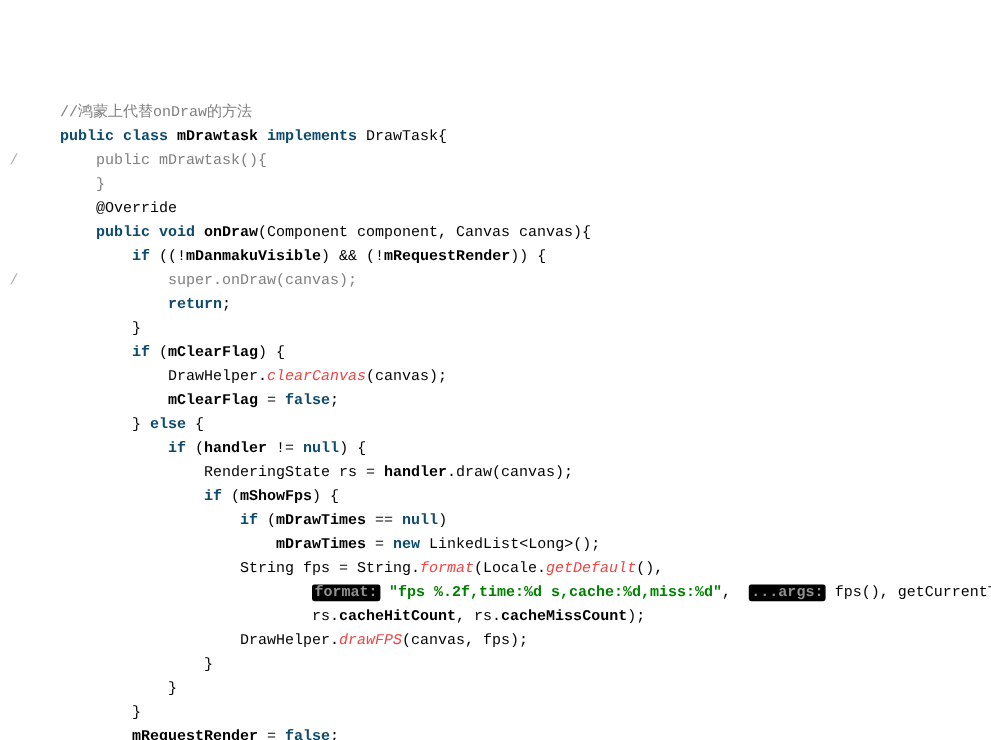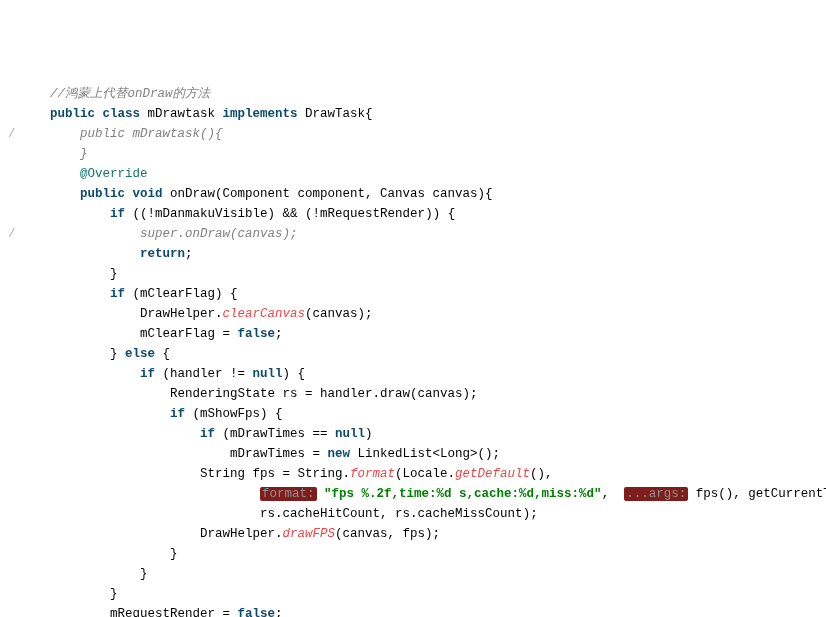--- a/index.html
+++ b/index.html
@@ -6,27 +6,27 @@
 body {
   font-family: "Consolas", "Courier New", monospace;
   font-size: 12.5px;
   line-height: 20px;
   background: #ffffff;
   color: #000000;
   white-space: pre;
   padding: 4px 0 4px 8px;
 }
 .line { display: block; }
-.cmt { color: #808080; font-style: italic; }
+.cmt { color: #808080; }
 .kw { color: #0c4a6e; font-weight: bold; }
-.ann { color: #0f766e; }
+.ann { color: #000000; }
 .str { color: #008000; font-weight: bold; }
-.boldident { color: #000000; font-weight: normal; }
+.boldident { color: #000000; font-weight: bold; }
 .stat { color: #ef4444; font-style: italic; }
-.hint { background: #7f1d1d; color: #909090; padding: 0 2px; border-radius: 2px; font-style: normal; font-weight: normal; }
+.hint { background: #000000; color: #909090; padding: 0 2px; border-radius: 2px; font-style: normal; font-weight: bold; }
 .gutter { color: #b0b0b0; display: inline-block; width: 12px; text-align: left; user-select: none; }
 .code { display: inline; }
 </style>
 </head>
 <body>
 
 
 
 <div id="editor"><span class="line"><span class="gutter"></span><span class="code"><span class="cmt">    //鸿蒙上代替onDraw的方法</span></span></span><span class="line"><span class="gutter"></span><span class="code"><span>    </span><span class="kw">public class </span><span class="boldident">mDrawtask </span><span class="kw">implements </span><span>DrawTask{</span></span></span><span class="line"><span class="gutter">/</span><span class="code"><span class="cmt">        public mDrawtask(){</span></span></span><span class="line"><span class="gutter"></span><span class="code"><span class="cmt">        }</span></span></span><span class="line"><span class="gutter"></span><span class="code"><span>        </span><span class="ann">@Override</span></span></span><span class="line"><span class="gutter"></span><span class="code"><span>        </span><span class="kw">public void </span><span class="boldident">onDraw</span><span>(Component component, Canvas canvas){</span></span></span><span class="line"><span class="gutter"></span><span class="code"><span>            </span><span class="kw">if </span><span>((!</span><span class="boldident">mDanmakuVisible</span><span>) &amp;&amp; (!</span><span class="boldident">mRequestRender</span><span>)) {</span></span></span><span class="line"><span class="gutter">/</span><span class="code"><span class="cmt">                super.onDraw(canvas);</span></span></span><span class="line"><span class="gutter"></span><span class="code"><span>                </span><span class="kw">return</span><span>;</span></span></span><span class="line"><span class="gutter"></span><span class="code"><span>            }</span></span></span><span class="line"><span class="gutter"></span><span class="code"><span>            </span><span class="kw">if </span><span>(</span><span class="boldident">mClearFlag</span><span>) {</span></span></span><span class="line"><span class="gutter"></span><span class="code"><span>                DrawHelper.</span><span class="stat">clearCanvas</span><span>(canvas);</span></span></span><span class="line"><span class="gutter"></span><span class="code"><span>                </span><span class="boldident">mClearFlag </span><span>= </span><span class="kw">false</span><span>;</span></span></span><span class="line"><span class="gutter"></span><span class="code"><span>            } </span><span class="kw">else </span><span>{</span></span></span><span class="line"><span class="gutter"></span><span class="code"><span>                </span><span class="kw">if </span><span>(</span><span class="boldident">handler </span><span>!= </span><span class="kw">null</span><span>) {</span></span></span><span class="line"><span class="gutter"></span><span class="code"><span>                    RenderingState rs = </span><span class="boldident">handler</span><span>.draw(canvas);</span></span></span><span class="line"><span class="gutter"></span><span class="code"><span>                    </span><span class="kw">if </span><span>(</span><span class="boldident">mShowFps</span><span>) {</span></span></span><span class="line"><span class="gutter"></span><span class="code"><span>                        </span><span class="kw">if </span><span>(</span><span class="boldident">mDrawTimes </span><span>== </span><span class="kw">null</span><span>)</span></span></span><span class="line"><span class="gutter"></span><span class="code"><span>                            </span><span class="boldident">mDrawTimes </span><span>= </span><span class="kw">new </span><span>LinkedList&lt;Long&gt;();</span></span></span><span class="line"><span class="gutter"></span><span class="code"><span>                        String fps = String.</span><span class="stat">format</span><span>(Locale.</span><span class="stat">getDefault</span><span>(),</span></span></span><span class="line"><span class="gutter"></span><span class="code"><span>                                </span><span class="hint">format:</span><span> </span><span class="str">"fps %.2f,time:%d s,cache:%d,miss:%d"</span><span>,  </span><span class="hint">...args:</span><span> fps(), getCurrentTime() / </span></span></span><span class="line"><span class="gutter"></span><span class="code"><span>                                rs.</span><span class="boldident">cacheHitCount</span><span>, rs.</span><span class="boldident">cacheMissCount</span><span>);</span></span></span><span class="line"><span class="gutter"></span><span class="code"><span>                        DrawHelper.</span><span class="stat">drawFPS</span><span>(canvas, fps);</span></span></span><span class="line"><span class="gutter"></span><span class="code"><span>                    }</span></span></span><span class="line"><span class="gutter"></span><span class="code"><span>                }</span></span></span><span class="line"><span class="gutter"></span><span class="code"><span>            }</span></span></span><span class="line"><span class="gutter"></span><span class="code"><span>            </span><span class="boldident">mRequestRender </span><span>= </span><span class="kw">false</span><span>;</span></span></span></div>
 

